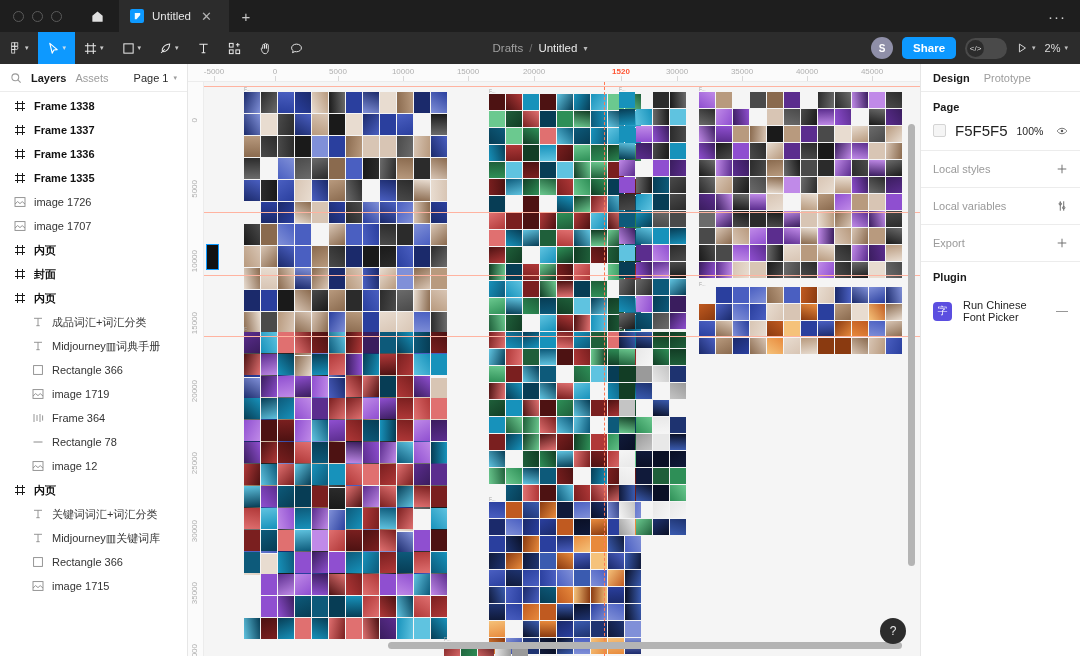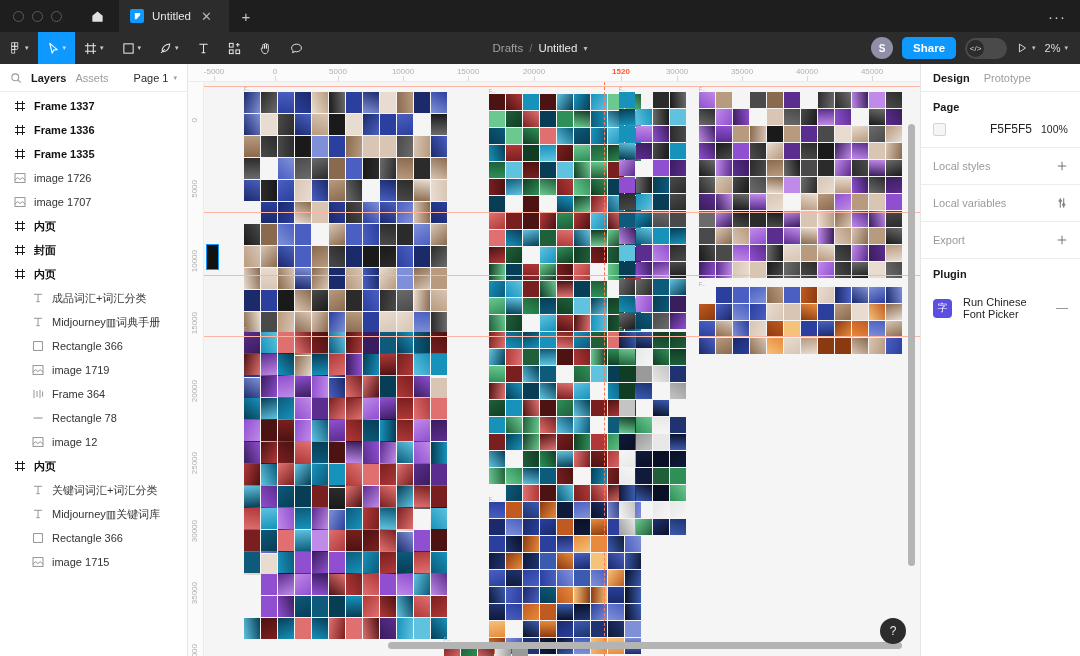--- a/index.html
+++ b/index.html
@@ -202,21 +202,21 @@
   }
   .rp-tab { font-size: 11px; color: #9c9c9c; cursor: pointer; }
   .rp-tab.active { color: #1a1a1a; font-weight: bold; }
   .rp-sec { border-bottom: 1px solid #ececec; padding: 9px 12px 11px; }
   .rp-title { font-size: 11px; font-weight: bold; color: #1a1a1a; margin-bottom: 9px; }
   .page-fill { display: flex; align-items: center; gap: 9px; }
   .swatch {
     width: 13px; height: 13px; border: 1px solid #d4d4d4; border-radius: 2px;
     background: #f5f5f5; cursor: pointer; flex: 0 0 13px;
   }
-  .fill-hex { font-size: 12px; color: #1f1f1f; cursor: pointer; margin-left: 35px; }
+  .fill-hex { font-size: 15px; color: #1f1f1f; cursor: pointer; }
   .fill-op { font-size: 10.5px; color: #1f1f1f; margin-left: auto; margin-right: 4px; cursor: pointer; }
   .eye { color: #5a5a5a; cursor: pointer; display: flex; align-items: center; }
   .rp-row {
     height: 37px; display: flex; align-items: center; padding: 0 12px;
     border-bottom: 1px solid #ececec; cursor: pointer;
   }
   .rp-row-lbl { font-size: 11px; color: #9a9a9a; }
   .rp-row-act { margin-left: auto; color: #6b6b6b; display: flex; align-items: center; cursor: pointer; }
   .plug-row { display: flex; align-items: center; gap: 11px; padding: 0 12px; height: 30px; }
   .plug-ico {
@@ -365,20 +365,28 @@
           </svg>
         </span>
         <span class="lp-tab active">Layers</span>
         <span class="lp-tab">Assets</span>
         <span class="lp-page">
           <span>Page 1</span>
           <span class="caret">▾</span>
         </span>
       </div>
       <div class="layers" id="layers-list">
+          <div class="layer bold">
+            <span class="layer-ico">
+              <svg viewBox="0 0 12 12" fill="none" stroke="currentColor" stroke-width="1">
+                <path d="M3.5 1v10M8.5 1v10M1 3.5h10M1 8.5h10"></path>
+              </svg>
+            </span>
+            <span class="layer-name">Frame 1338</span>
+          </div>
           <div class="layer bold">
             <span class="layer-ico">
               <svg viewBox="0 0 12 12" fill="none" stroke="currentColor" stroke-width="1">
                 <path d="M3.5 1v10M8.5 1v10M1 3.5h10M1 8.5h10"></path>
               </svg>
             </span>
             <span class="layer-name">Frame 1337</span>
           </div>
           <div class="layer bold">
             <span class="layer-ico">

